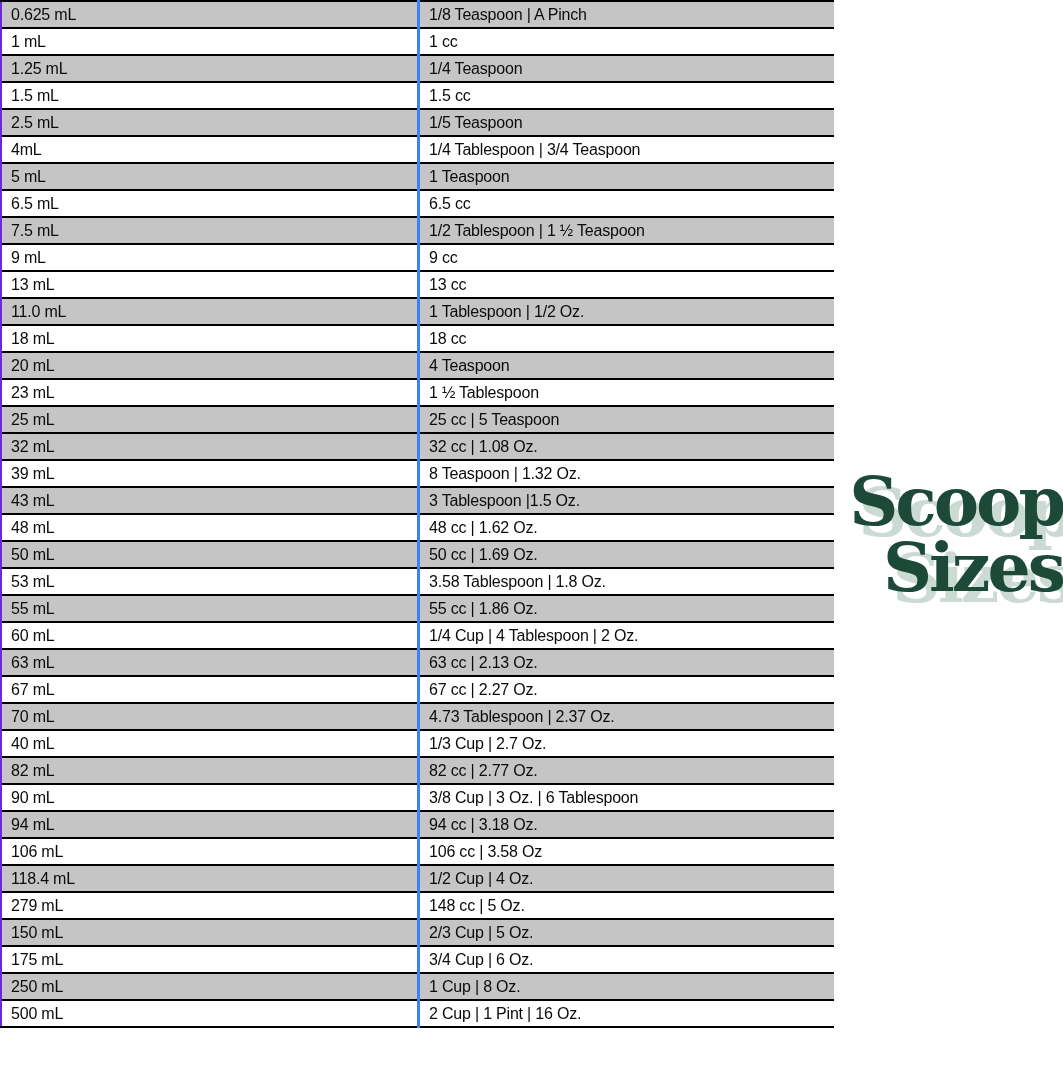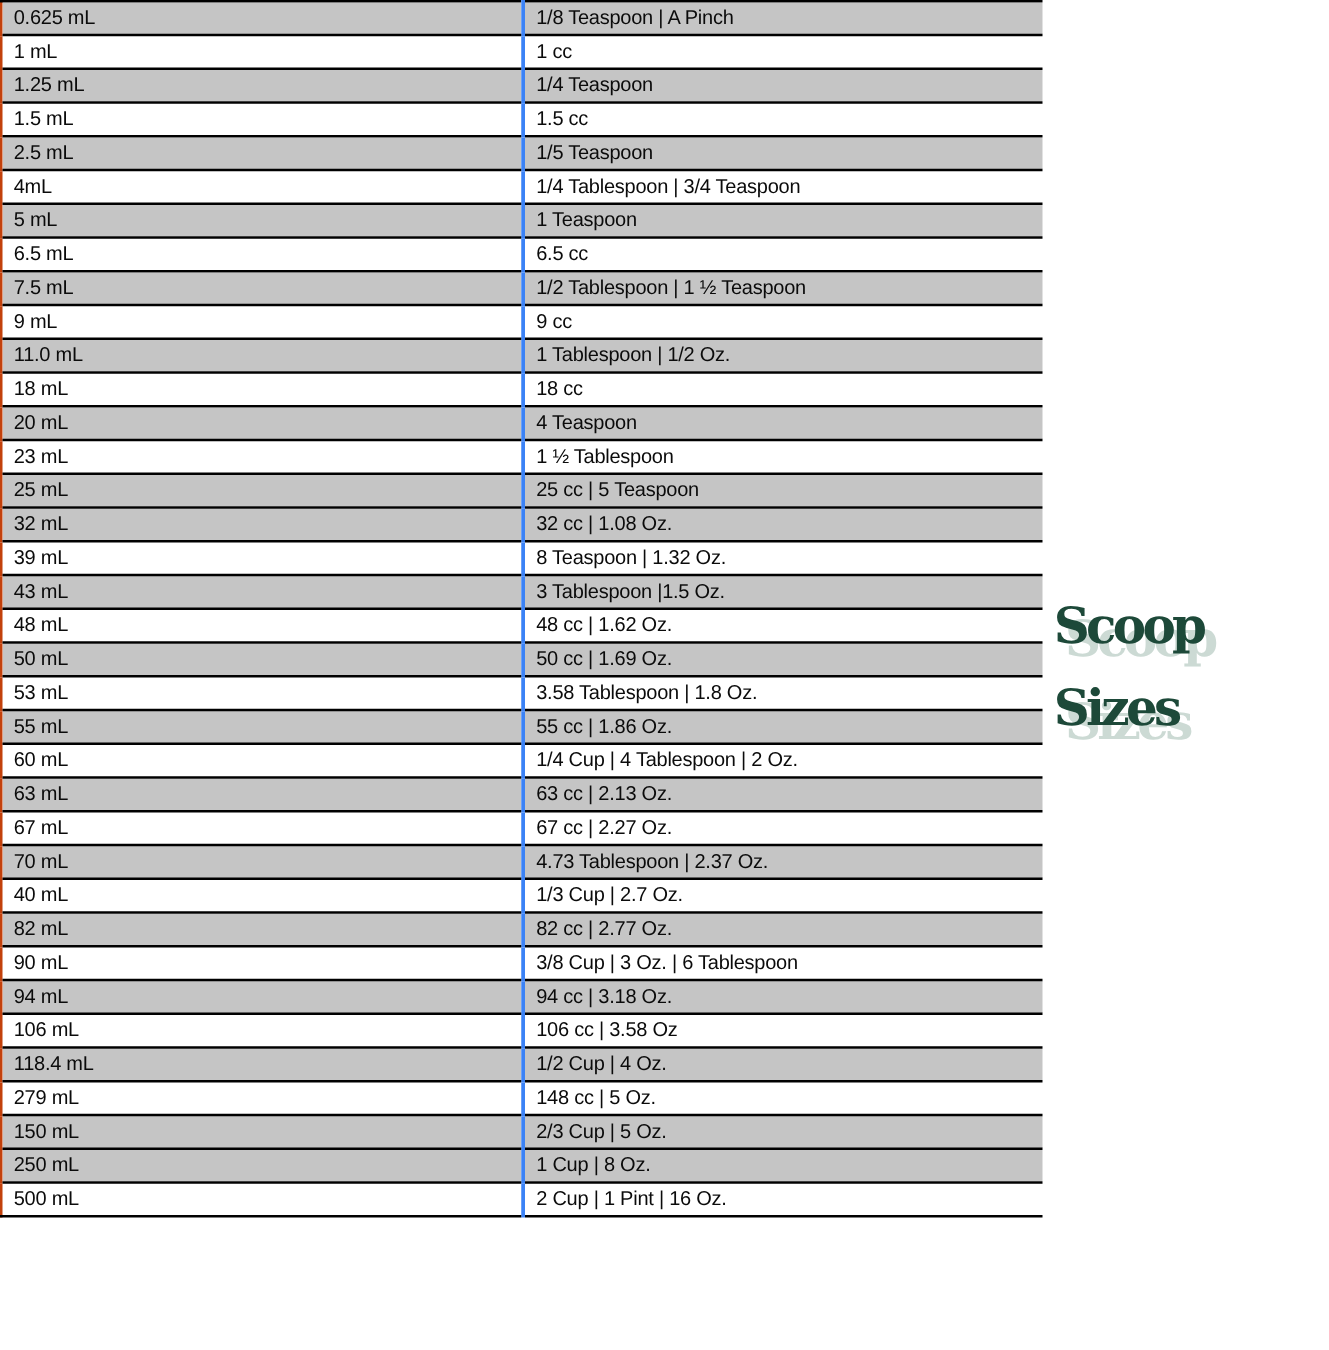--- a/index.html
+++ b/index.html
@@ -30,41 +30,41 @@
     color: #0b0b0b;
     vertical-align: middle;
     padding: 0 0 0 9px;
     border-top: 2px solid #000000;
     white-space: nowrap;
     overflow: hidden;
     letter-spacing: -0.2px;
   }
   .conv-table td.ml-cell {
     width: 406px;              
-    border-left: 2px solid #c2410c;
+    border-left: 2px solid #6d28d9;
   }
   .conv-table td.equiv-cell {
     border-left: 3px solid #3b82f6;
   }
   .conv-table tr:last-child td {
     border-bottom: 2px solid #000000;
   }
   .conv-table tr.shaded td { background: var(--row-shaded, #c5c5c5); }
   .conv-table tr.plain  td { background: var(--row-plain, #ffffff); }
 
   
   .logo {
     position: absolute;
     left: 843px;
     top: 468px;
     width: 220px;
-    text-align: left;
+    text-align: right;
     font-family: "DejaVu Serif", serif;
     font-weight: bold;
-    font-size: 40px;
+    font-size: 68px;
     line-height: 66px;
     letter-spacing: -3px;
     color: var(--logo-color, #1d4939);
     text-shadow: 9px 11px 0 var(--logo-shadow, #ccdad4);
     user-select: none;
   }
 </style>
 </head>
 <body style="--row-shaded: #c5c5c5; --row-plain: #ffffff; --logo-color: #1d4939; --logo-shadow: #ccdad4;">
 
@@ -103,20 +103,24 @@
     <td class="equiv-cell">6.5 cc</td>
   </tr>
       <tr class="shaded">
     <td class="ml-cell">7.5 mL</td>
     <td class="equiv-cell">1/2 Tablespoon | 1 ½ Teaspoon</td>
   </tr>
       <tr class="plain">
     <td class="ml-cell">9 mL</td>
     <td class="equiv-cell">9 cc</td>
   </tr>
+      <tr class="plain">
+    <td class="ml-cell">13 mL</td>
+    <td class="equiv-cell">13 cc</td>
+  </tr>
       <tr class="shaded">
     <td class="ml-cell">11.0 mL</td>
     <td class="equiv-cell">1 Tablespoon | 1/2 Oz.</td>
   </tr>
       <tr class="plain">
     <td class="ml-cell">18 mL</td>
     <td class="equiv-cell">18 cc</td>
   </tr>
       <tr class="shaded">
     <td class="ml-cell">20 mL</td>
@@ -198,20 +202,24 @@
     <td class="ml-cell">118.4 mL</td>
     <td class="equiv-cell">1/2 Cup | 4 Oz.</td>
   </tr>
       <tr class="plain">
     <td class="ml-cell">279 mL</td>
     <td class="equiv-cell">148 cc | 5 Oz.</td>
   </tr>
       <tr class="shaded">
     <td class="ml-cell">150 mL</td>
     <td class="equiv-cell">2/3 Cup | 5 Oz.</td>
+  </tr>
+      <tr class="plain">
+    <td class="ml-cell">175 mL</td>
+    <td class="equiv-cell">3/4 Cup | 6 Oz.</td>
   </tr>
       <tr class="shaded">
     <td class="ml-cell">250 mL</td>
     <td class="equiv-cell">1 Cup | 8 Oz.</td>
   </tr>
       <tr class="plain">
     <td class="ml-cell">500 mL</td>
     <td class="equiv-cell">2 Cup | 1 Pint | 16 Oz.</td>
   </tr>
     </tbody>

